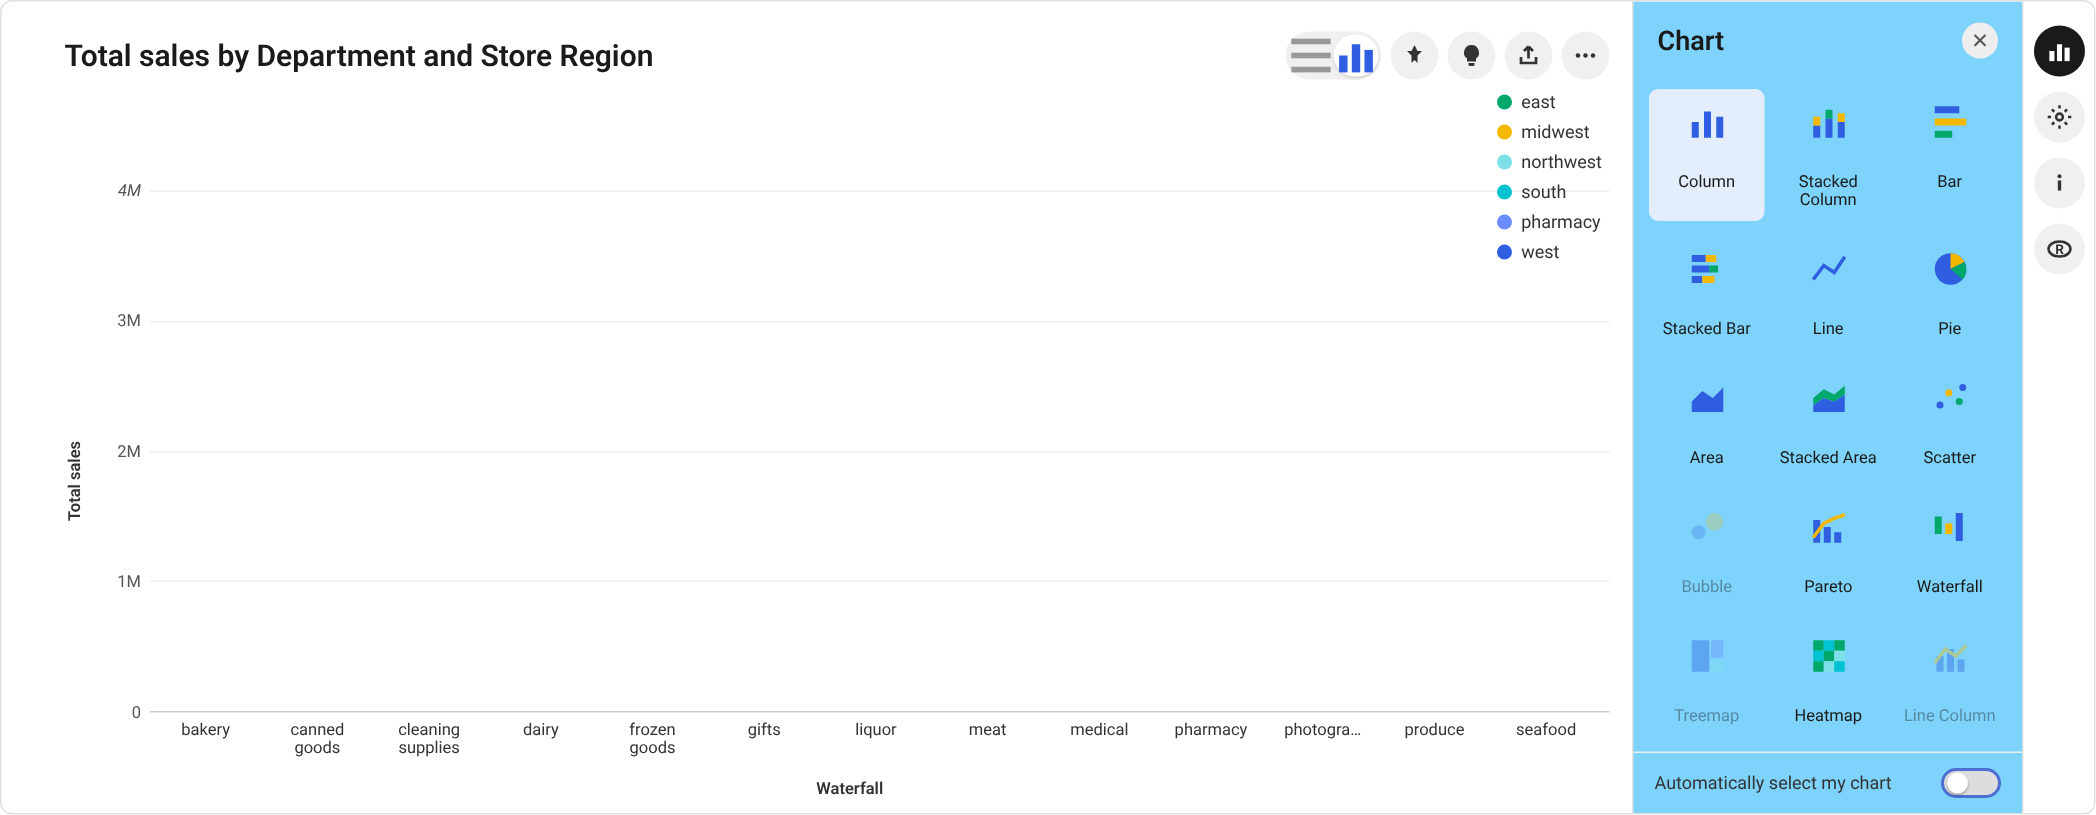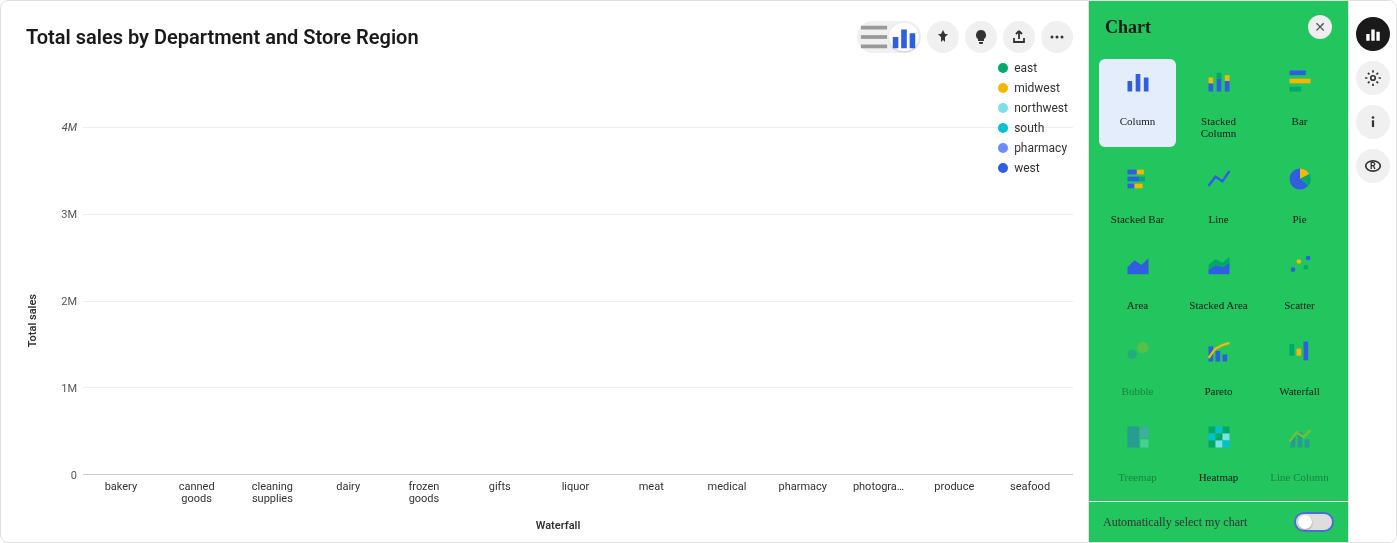--- a/index.html
+++ b/index.html
@@ -1,51 +1,51 @@
 <!DOCTYPE html>
 <html><head>
 <meta charset="utf-8">
 <style>
 * { box-sizing: border-box; margin: 0; padding: 0; }
 body { font-family: -apple-system, BlinkMacSystemFont, 'Segoe UI', Roboto, sans-serif; background: #fff; width: 1397px; height: 543px; overflow: hidden; border: 1px solid #e0e0e0; border-radius: 8px; position: relative; }
 
 .main-container { display: flex; height: 100%; }
 
 
-.chart-area { flex: 1; padding: 20px 15px 10px 25px; display: flex; flex-direction: column; position: relative; gap: 47px; }
+.chart-area { flex: 1; padding: 20px 15px 10px 42px; display: flex; flex-direction: column; position: relative; gap: 47px; }
 .chart-header { display: flex; justify-content: space-between; align-items: center; margin-bottom: 10px; }
 .chart-title { font-size: 20px; font-weight: 600; color: #1a1a1a; }
 .toolbar { display: flex; align-items: center; gap: 6px; }
 .view-toggle { display: flex; align-items: center; background: #f0f0f0; border-radius: 20px; padding: 2px; }
 .view-btn { width: 30px; height: 28px; display:flex; align-items:center; justify-content:center; border-radius: 16px; cursor:pointer; color:#999; }
 .view-btn.active { background: #fff; box-shadow: 0 1px 2px rgba(0,0,0,.15); }
 .icon-btn { width: 32px; height: 32px; border-radius: 50%; background: #f0f0f0; display:flex; align-items:center; justify-content:center; cursor:pointer; color:#333; }
 .icon-btn svg { width: 16px; height: 16px; }
 
 .chart-body { flex:1; display:flex; position: relative; }
 .y-axis-label { writing-mode: vertical-rl; transform: rotate(180deg); font-size: 11px; font-weight: 600; color:#333; align-self:center; margin-right: 4px; }
 .plot-wrap { flex:1; display:flex; flex-direction:column; }
 .plot-grid { flex:1; position:relative; display:flex; }
 .y-ticks { width: 40px; position:relative; }
 .y-tick { position:absolute; right: 6px; font-size: 11px; color:#555; transform: translateY(-50%); }
 .plot { flex:1; position:relative; border-bottom: 1px solid #ccc; }
 .gridline { position:absolute; left:0; right:0; border-top: 1px solid #eee; }
 .bars-container { position:absolute; left:0; right:0; top:0; bottom:0; display:flex; align-items:flex-end; justify-content: space-around; padding: 0 5px; }
 .group { display:flex; align-items:flex-end; gap:1px; flex:1; justify-content:center; }
 .bar { width: 9px; }
-.x-labels { display:flex; justify-content:space-between; padding: 6px 5px 0 40px; }
+.x-labels { display:flex; justify-content:flex-end; padding: 6px 5px 0 40px; }
 .x-label { flex:1; text-align:center; font-size: 11px; color:#333; line-height: 1.1; }
 .x-axis-label { text-align:center; font-size: 11px; font-weight:600; color:#333; margin-top: 14px; }
 
 .legend { position:absolute; top: 60px; right: 20px; display:flex; flex-direction:column; gap:6px; }
 .legend-item { display:flex; align-items:center; gap:6px; font-size: 12px; color:#333; }
 .legend-dot { width:10px; height:10px; border-radius:50%; }
 
 
-.chart-panel { width: 260px; border-left: 1px solid #e0e0e0; display:flex; flex-direction:column; background:#22c55e;font-family:Liberation Serif, serif; }
+.chart-panel { width: 260px; border-left: 1px solid #e0e0e0; display:flex; flex-direction:column; background:#7dd3fc; }
 .panel-header { display:flex; justify-content:space-between; align-items:center; padding: 14px 16px 10px; }
 .panel-title { font-size: 18px; font-weight:600; color:#1a1a1a; }
 .close-btn { width:24px; height:24px; border-radius:50%; background:#eee; display:flex; align-items:center; justify-content:center; cursor:pointer; font-size:14px; color:#555; }
 .chart-types { flex:1; overflow-y:auto; padding: 10px 10px; display:grid; grid-template-columns: repeat(3, 1fr); gap: 10px 4px; }
 .chart-type { display:flex; flex-direction:column; align-items:center; gap:20px; padding: 8px 2px; border-radius:6px; cursor:pointer; }
 .chart-type.selected { background:#e3edfb; }
 .chart-type.disabled { opacity: 0.4; cursor: default; }
 .chart-type-icon { width:28px; height:28px; display:flex; align-items:center; justify-content:center; }
 .chart-type-label { font-size: 11px; color:#1a1a1a; text-align:center; line-height:1.1; }
 .auto-select { padding: 10px 14px; border-top: 1px solid #eee; display:flex; align-items:center; justify-content:space-between; font-size:12px; color:#333; }

